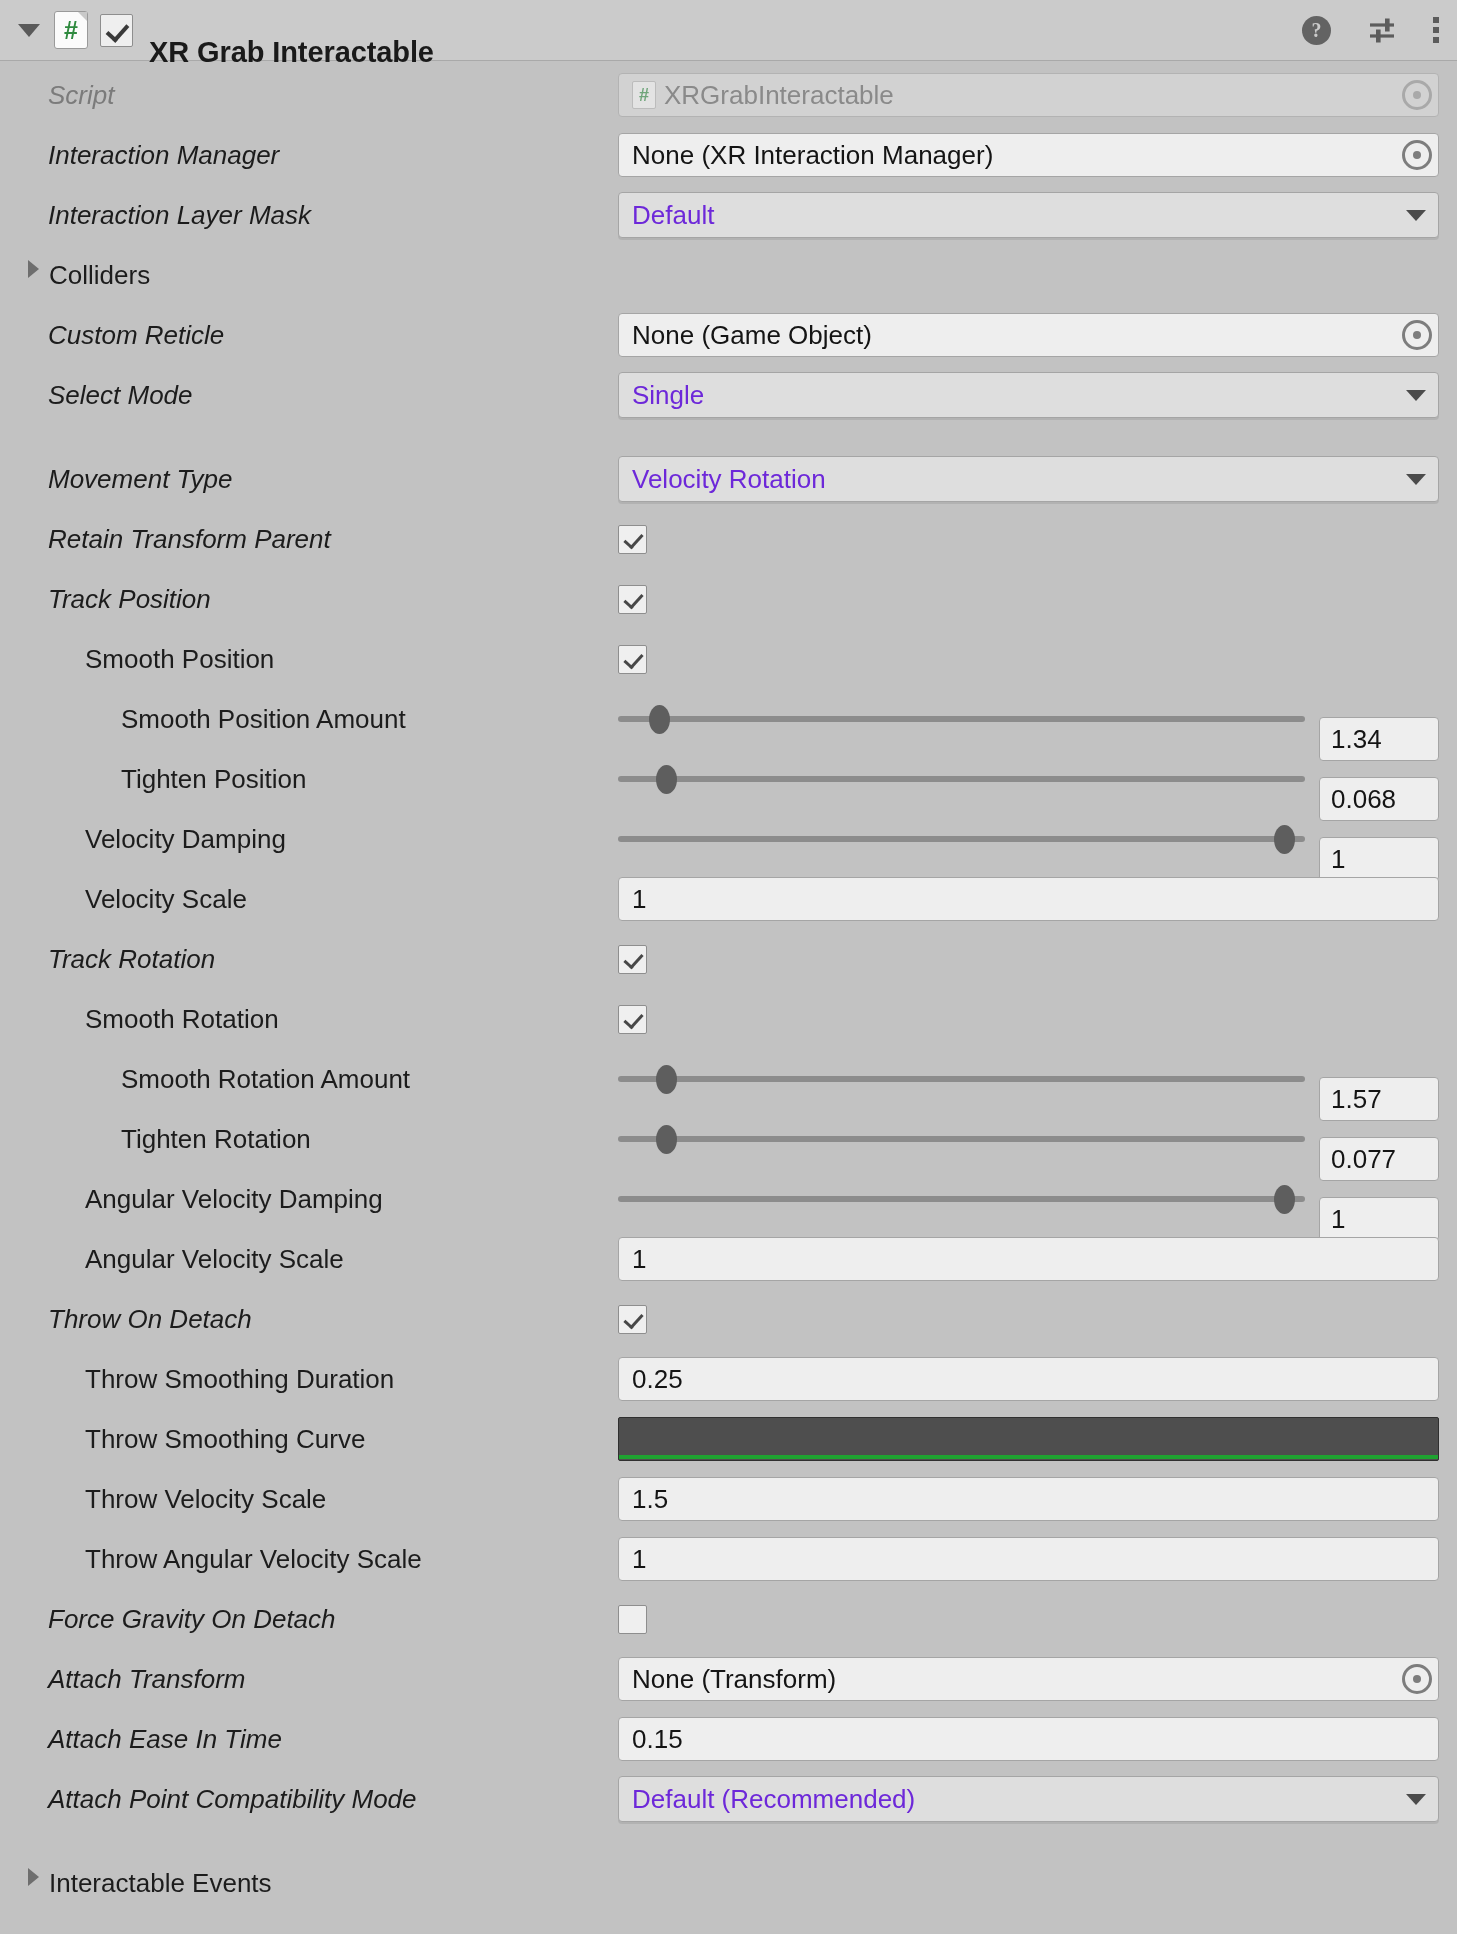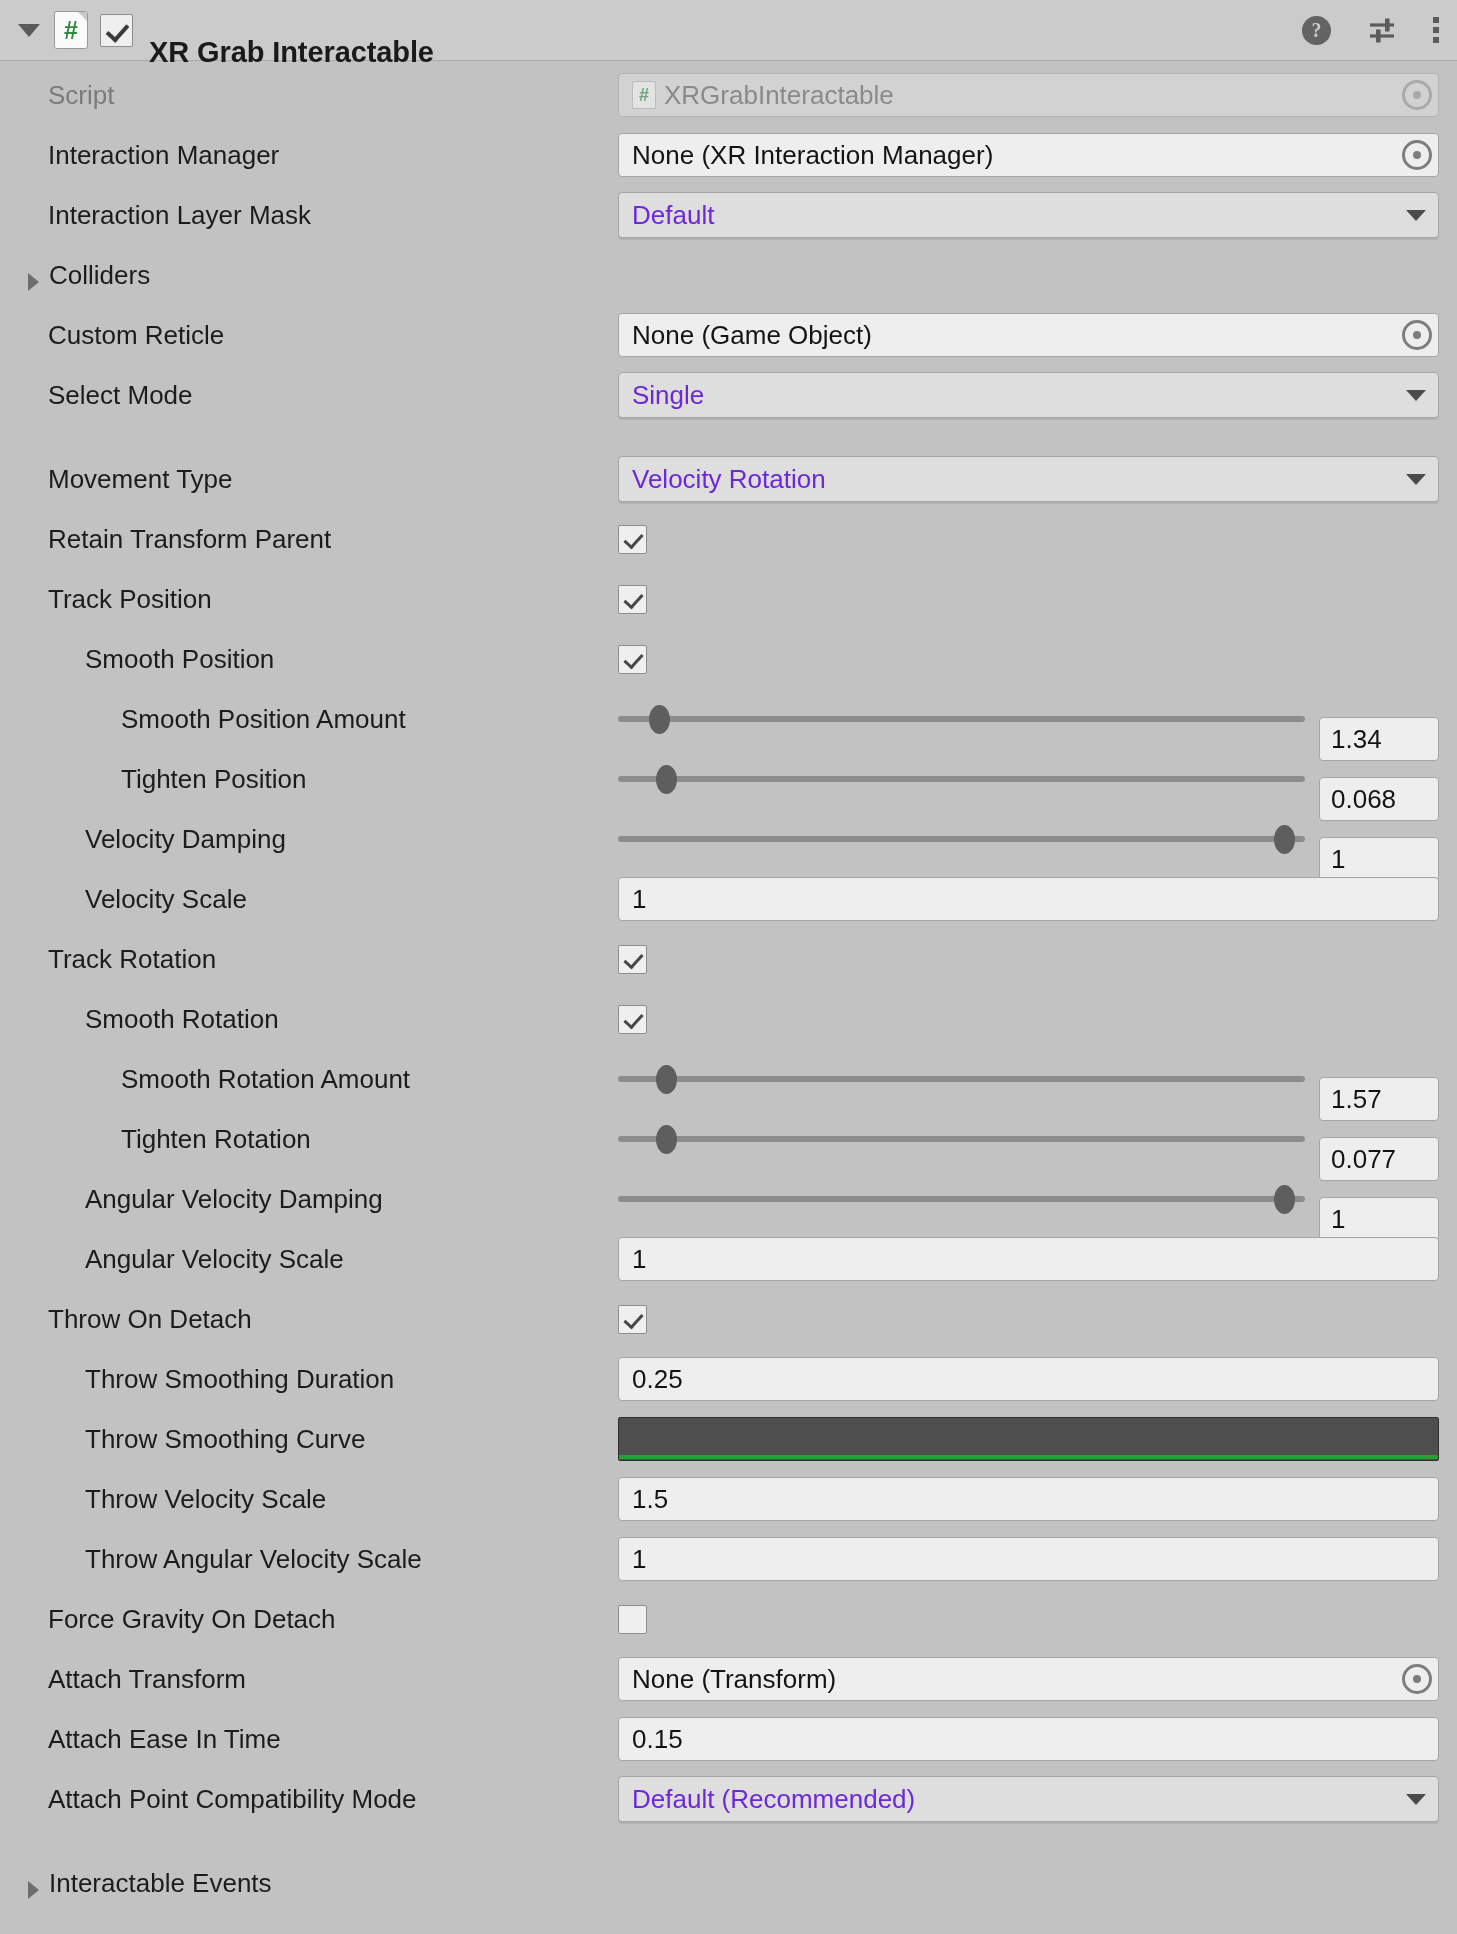--- a/index.html
+++ b/index.html
@@ -108,26 +108,26 @@
 
   .label {
     font-size: 26px;
     color: #1c1c1c;
     white-space: nowrap;
     flex: 0 0 auto;
     width: 592px;
     overflow: visible;
   }
   .label.dim { color: #7b7b7b; }
-  .label.ind0 { padding-left: 22px; }
+  .label.ind0 { padding-left: 22px; font-style: italic; }
   .label.ind1 { padding-left: 59px; }
   .label.ind2 { padding-left: 95px; }
 
   .fold-label {
-    display: flex; align-items: flex-end; gap: 10px;
+    display: flex; align-items: flex-start; gap: 10px;
     padding-left: 2px;
     cursor: pointer;
   }
   .fold-tri-closed {
     width: 0; height: 0;
     border-top: 9px solid transparent;
     border-bottom: 9px solid transparent;
     border-left: 11px solid #6e6e6e;
     flex: 0 0 auto;
   }

